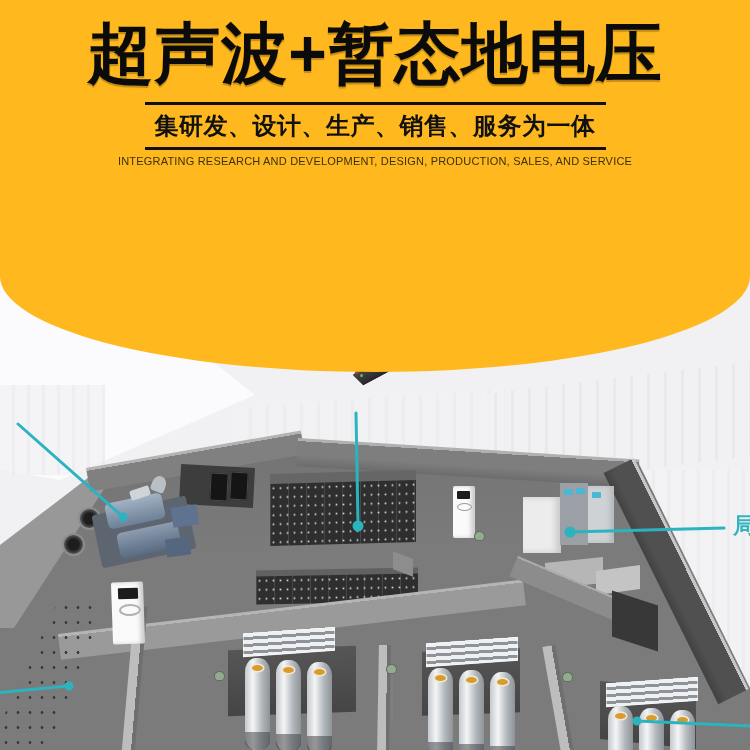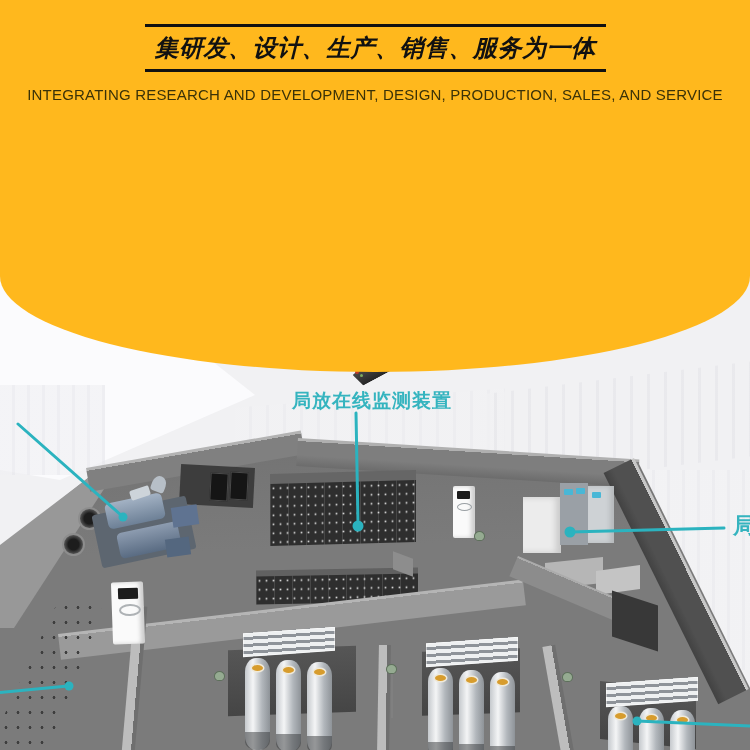--- a/index.html
+++ b/index.html
@@ -88,25 +88,25 @@
     color:var(--scene_label,#35B4BF);font-size:22px;font-weight:600;white-space:nowrap;}
 
   
   .banner{position:absolute;left:0;top:0;width:750px;height:372px;z-index:5;text-align:center;
     background:var(--banner,#FFB81D);border-radius:0 0 50% 50% / 0 0 96px 96px;}
   .badge{display:inline-block;margin-top:38px;padding:7px 32px;border-radius:22px;
     background:var(--badge_bg,#000);color:var(--badge_text,#fff);
     font-size:24px;font-weight:700;letter-spacing:2px;}
   .title{margin:16px 0 0 0;font-size:66px;line-height:1.15;font-weight:900;letter-spacing:1px;
     color:var(--title_text,#0B0B0B);text-shadow:0 2px 1px rgba(0,0,0,.25);}
-  .subtitle{display:inline-block;margin-top:24px;padding:5px 10px;
+  .subtitle{display:inline-block;margin-top:10px;padding:5px 10px;
     border-top:3px solid var(--subtitle_text,#111);border-bottom:3px solid var(--subtitle_text,#111);
-    color:var(--subtitle_text,#111);font-size:24px;font-weight:700;letter-spacing:.5px;font-style:italic;}
-  .subtitle-en{margin-top:14px;color:var(--subtitle_en_text,#3A3208);
-    font-size:15px;letter-spacing:.2px;}
+    color:var(--subtitle_text,#111);font-size:24px;font-weight:700;letter-spacing:.5px;}
+  .subtitle-en{margin-top:5px;color:var(--subtitle_en_text,#3A3208);
+    font-size:11px;letter-spacing:.2px;}
 </style>
 </head>
 <body>
 
 <div class="canvas">
 
   <div class="bg">
     <div class="bg-roof"></div>
     <div class="abs bg-band-left"></div>
     <div class="abs bg-band-mid"></div>
@@ -206,23 +206,23 @@
     <line class="co" x1="356" y1="413" x2="358" y2="523"></line>
     <circle class="cd" cx="358" cy="526" r="5.5"></circle>
     <circle class="cd" cx="570" cy="532" r="5.5"></circle>
     <line class="co" x1="570" y1="532" x2="724" y2="528"></line>
     <line class="co" x1="-4" y1="693" x2="68" y2="686"></line>
     <circle class="cd" cx="69" cy="686" r="4.5"></circle>
     <circle class="cd" cx="637" cy="721" r="4.5"></circle>
     <line class="co" x1="637" y1="721" x2="752" y2="726"></line>
   </svg>
 
-  <div class="pd-label">局放在线监测装置</div>
   <div class="right-label">局</div>
 
   <div class="banner">
+    <h1 class="title">超声波+暂态地电压</h1>
     <div>
       <span class="subtitle">集研发、设计、生产、销售、服务为一体</span>
     </div>
     <div class="subtitle-en">INTEGRATING RESEARCH AND DEVELOPMENT, DESIGN, PRODUCTION, SALES, AND SERVICE</div>
   </div>
 
 </div>
 
 </body></html>

